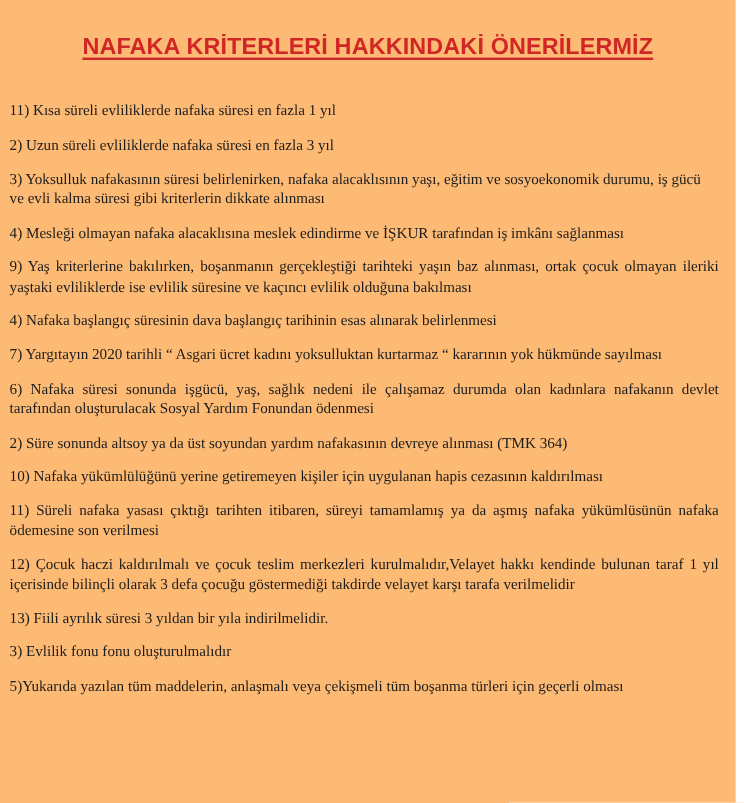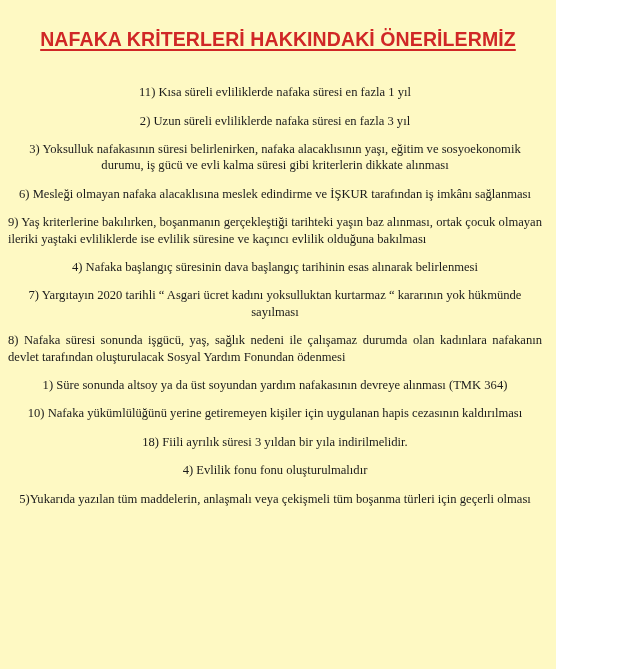--- a/index.html
+++ b/index.html
@@ -11,23 +11,23 @@
     width: 620px;
     height: 669px;
     background: #ffffff;
     font-family: "Liberation Serif", "DejaVu Serif", serif;
     color: #1b1b1b;
     overflow: hidden;
   }
 
   .page {
     position: relative;
-    width: 556px;
+    width: 613px;
     height: 669px;
-    background: #fef9c3;
+    background: #fdba74;
     box-sizing: border-box;
     padding: 0;
   }
 
   
   .title-block {
     width: 100%;
     text-align: center;
     padding-top: 15px;
     padding-bottom: 4px;
@@ -52,21 +52,21 @@
     padding-left: 8px;
     padding-right: 14px;
     box-sizing: border-box;
   }
 
   .item {
     font-size: 12.6px;
     line-height: 16.4px;
     margin: 0 0 12px 0;
     color: #1b1b1b;
-    text-align: center;
+    text-align: left;
     -webkit-font-smoothing: antialiased;
   }
   .item.justified {
     text-align: justify;
     text-justify: inter-word;
   }
   .item:last-child {
     margin-bottom: 0;
   }
 </style>
@@ -76,25 +76,27 @@
 <div class="page">
 
   <div class="title-block">
     <h1 class="doc-title">NAFAKA KRİTERLERİ HAKKINDAKİ ÖNERİLERMİZ</h1>
   </div>
 
   <div class="body-block">
     <p class="item">11) Kısa süreli evliliklerde nafaka süresi en fazla 1 yıl</p>
     <p class="item">2) Uzun süreli evliliklerde nafaka süresi en fazla 3 yıl</p>
     <p class="item">3) Yoksulluk nafakasının süresi belirlenirken, nafaka alacaklısının yaşı, eğitim ve sosyoekonomik durumu, iş gücü ve evli kalma süresi gibi kriterlerin dikkate alınması</p>
-    <p class="item">6) Mesleği olmayan nafaka alacaklısına meslek edindirme ve İŞKUR tarafından iş imkânı sağlanması</p>
+    <p class="item">4) Mesleği olmayan nafaka alacaklısına meslek edindirme ve İŞKUR tarafından iş imkânı sağlanması</p>
     <p class="item justified">9) Yaş kriterlerine bakılırken, boşanmanın gerçekleştiği tarihteki yaşın baz alınması, ortak çocuk olmayan ileriki yaştaki evliliklerde ise evlilik süresine ve kaçıncı evlilik olduğuna bakılması</p>
     <p class="item">4) Nafaka başlangıç süresinin dava başlangıç tarihinin esas alınarak belirlenmesi</p>
     <p class="item">7) Yargıtayın 2020 tarihli “ Asgari ücret kadını yoksulluktan kurtarmaz “ kararının yok hükmünde sayılması</p>
-    <p class="item justified">8) Nafaka süresi sonunda işgücü, yaş, sağlık nedeni ile çalışamaz durumda olan kadınlara nafakanın devlet tarafından oluşturulacak Sosyal Yardım Fonundan ödenmesi</p>
-    <p class="item">1) Süre sonunda altsoy ya da üst soyundan yardım nafakasının devreye alınması (TMK 364)</p>
+    <p class="item justified">6) Nafaka süresi sonunda işgücü, yaş, sağlık nedeni ile çalışamaz durumda olan kadınlara nafakanın devlet tarafından oluşturulacak Sosyal Yardım Fonundan ödenmesi</p>
+    <p class="item">2) Süre sonunda altsoy ya da üst soyundan yardım nafakasının devreye alınması (TMK 364)</p>
     <p class="item">10) Nafaka yükümlülüğünü yerine getiremeyen kişiler için uygulanan hapis cezasının kaldırılması</p>
-    <p class="item">18) Fiili ayrılık süresi 3 yıldan bir yıla indirilmelidir.</p>
-    <p class="item">4) Evlilik fonu fonu oluşturulmalıdır</p>
+    <p class="item justified">11) Süreli nafaka yasası çıktığı tarihten itibaren, süreyi tamamlamış ya da aşmış nafaka yükümlüsünün nafaka ödemesine son verilmesi</p>
+    <p class="item justified">12) Çocuk haczi kaldırılmalı ve çocuk teslim merkezleri kurulmalıdır,Velayet hakkı kendinde bulunan taraf 1 yıl içerisinde bilinçli olarak 3 defa çocuğu göstermediği takdirde velayet karşı tarafa verilmelidir</p>
+    <p class="item">13) Fiili ayrılık süresi 3 yıldan bir yıla indirilmelidir.</p>
+    <p class="item">3) Evlilik fonu fonu oluşturulmalıdır</p>
     <p class="item">5)Yukarıda yazılan tüm maddelerin, anlaşmalı veya çekişmeli tüm boşanma türleri için geçerli olması</p>
   </div>
 
 </div>
 
 </body></html>

